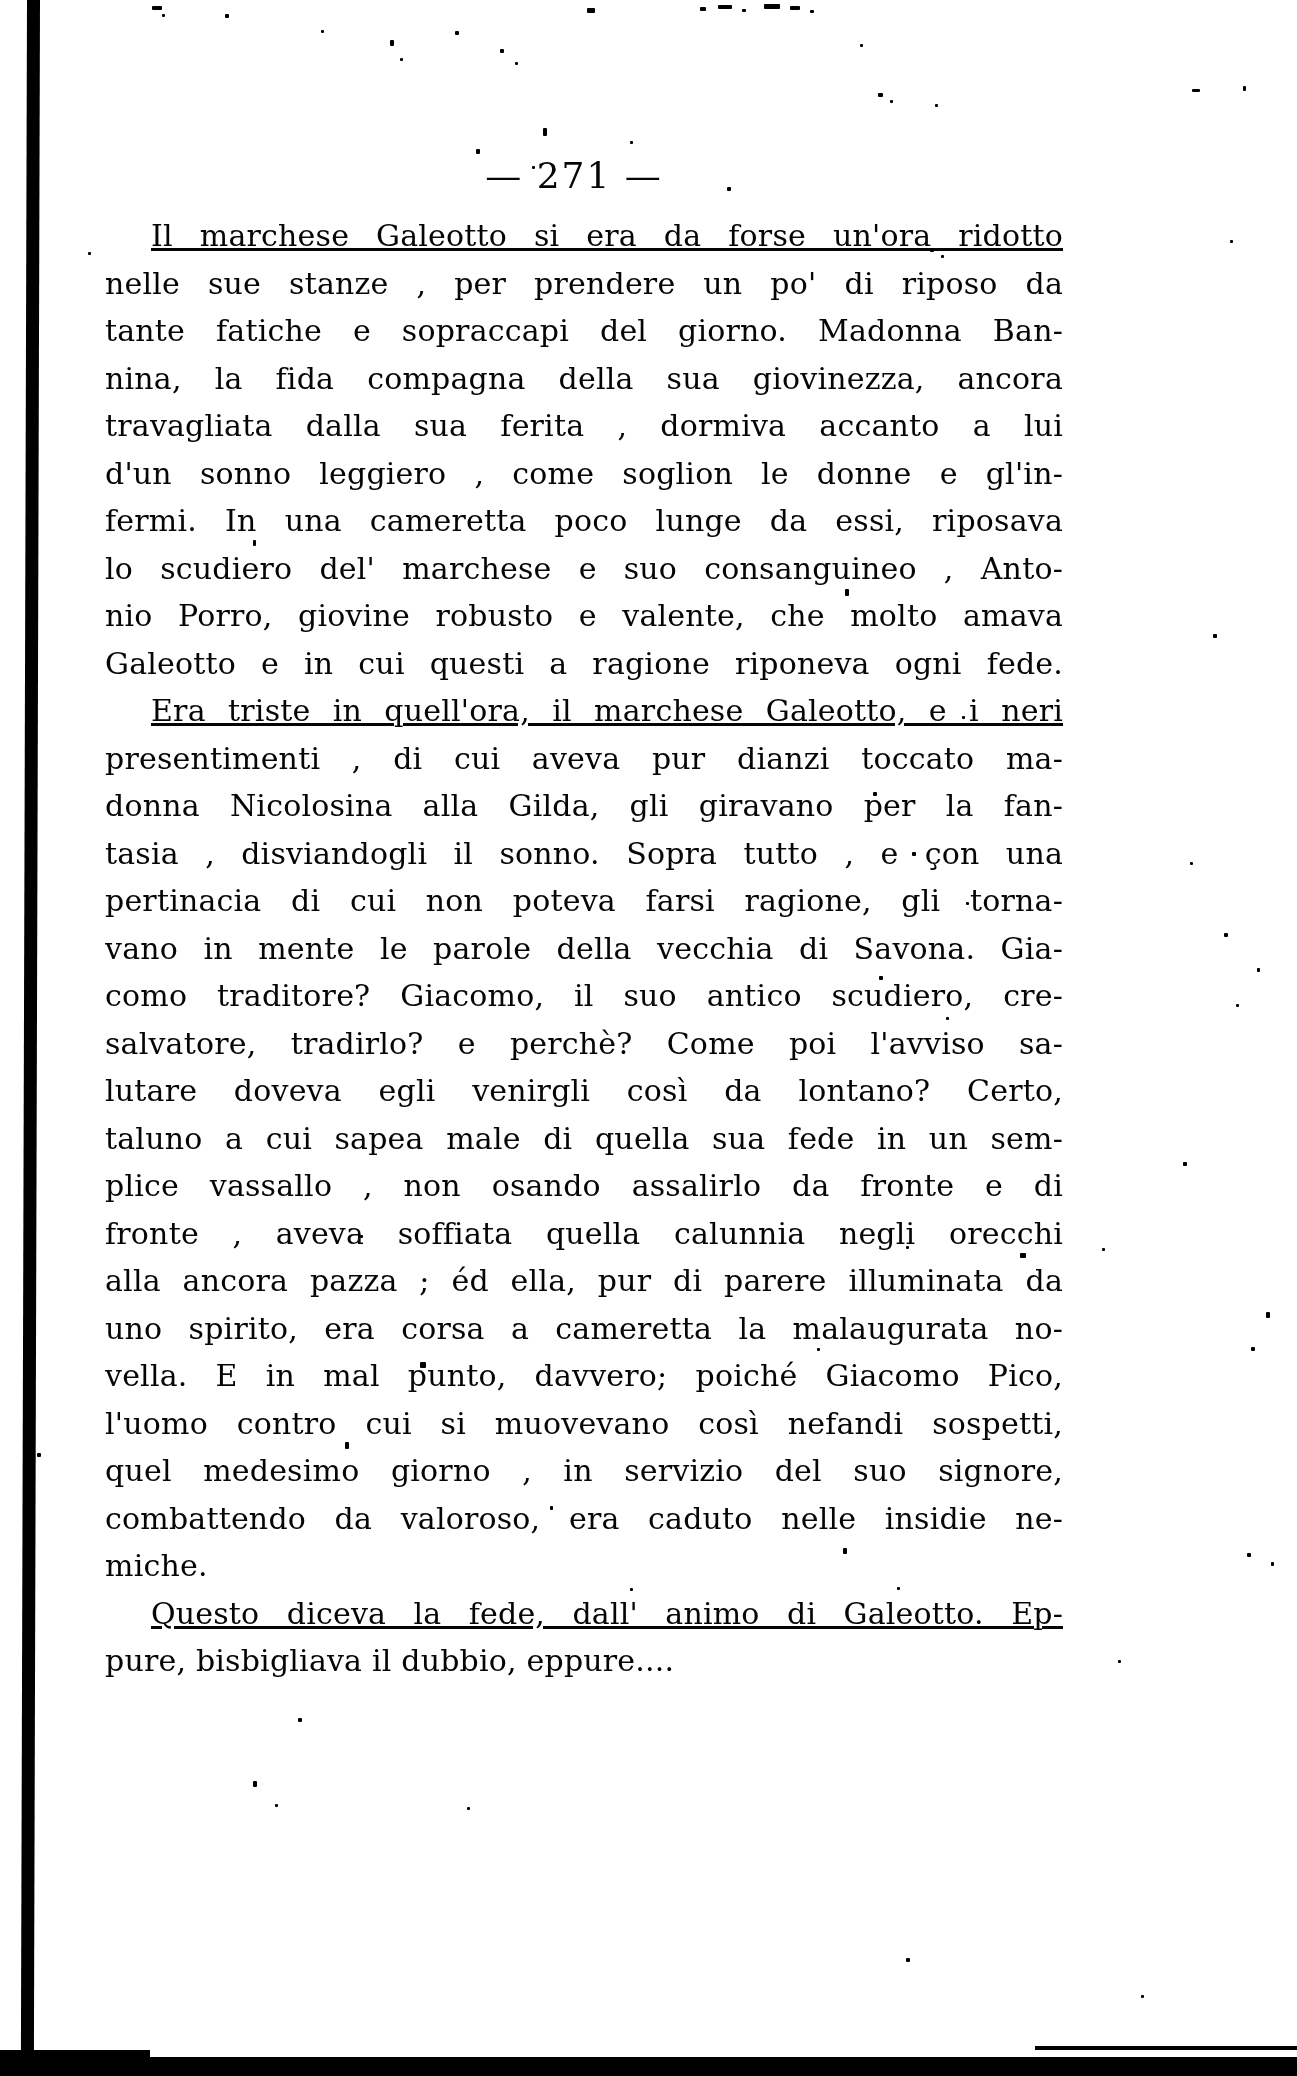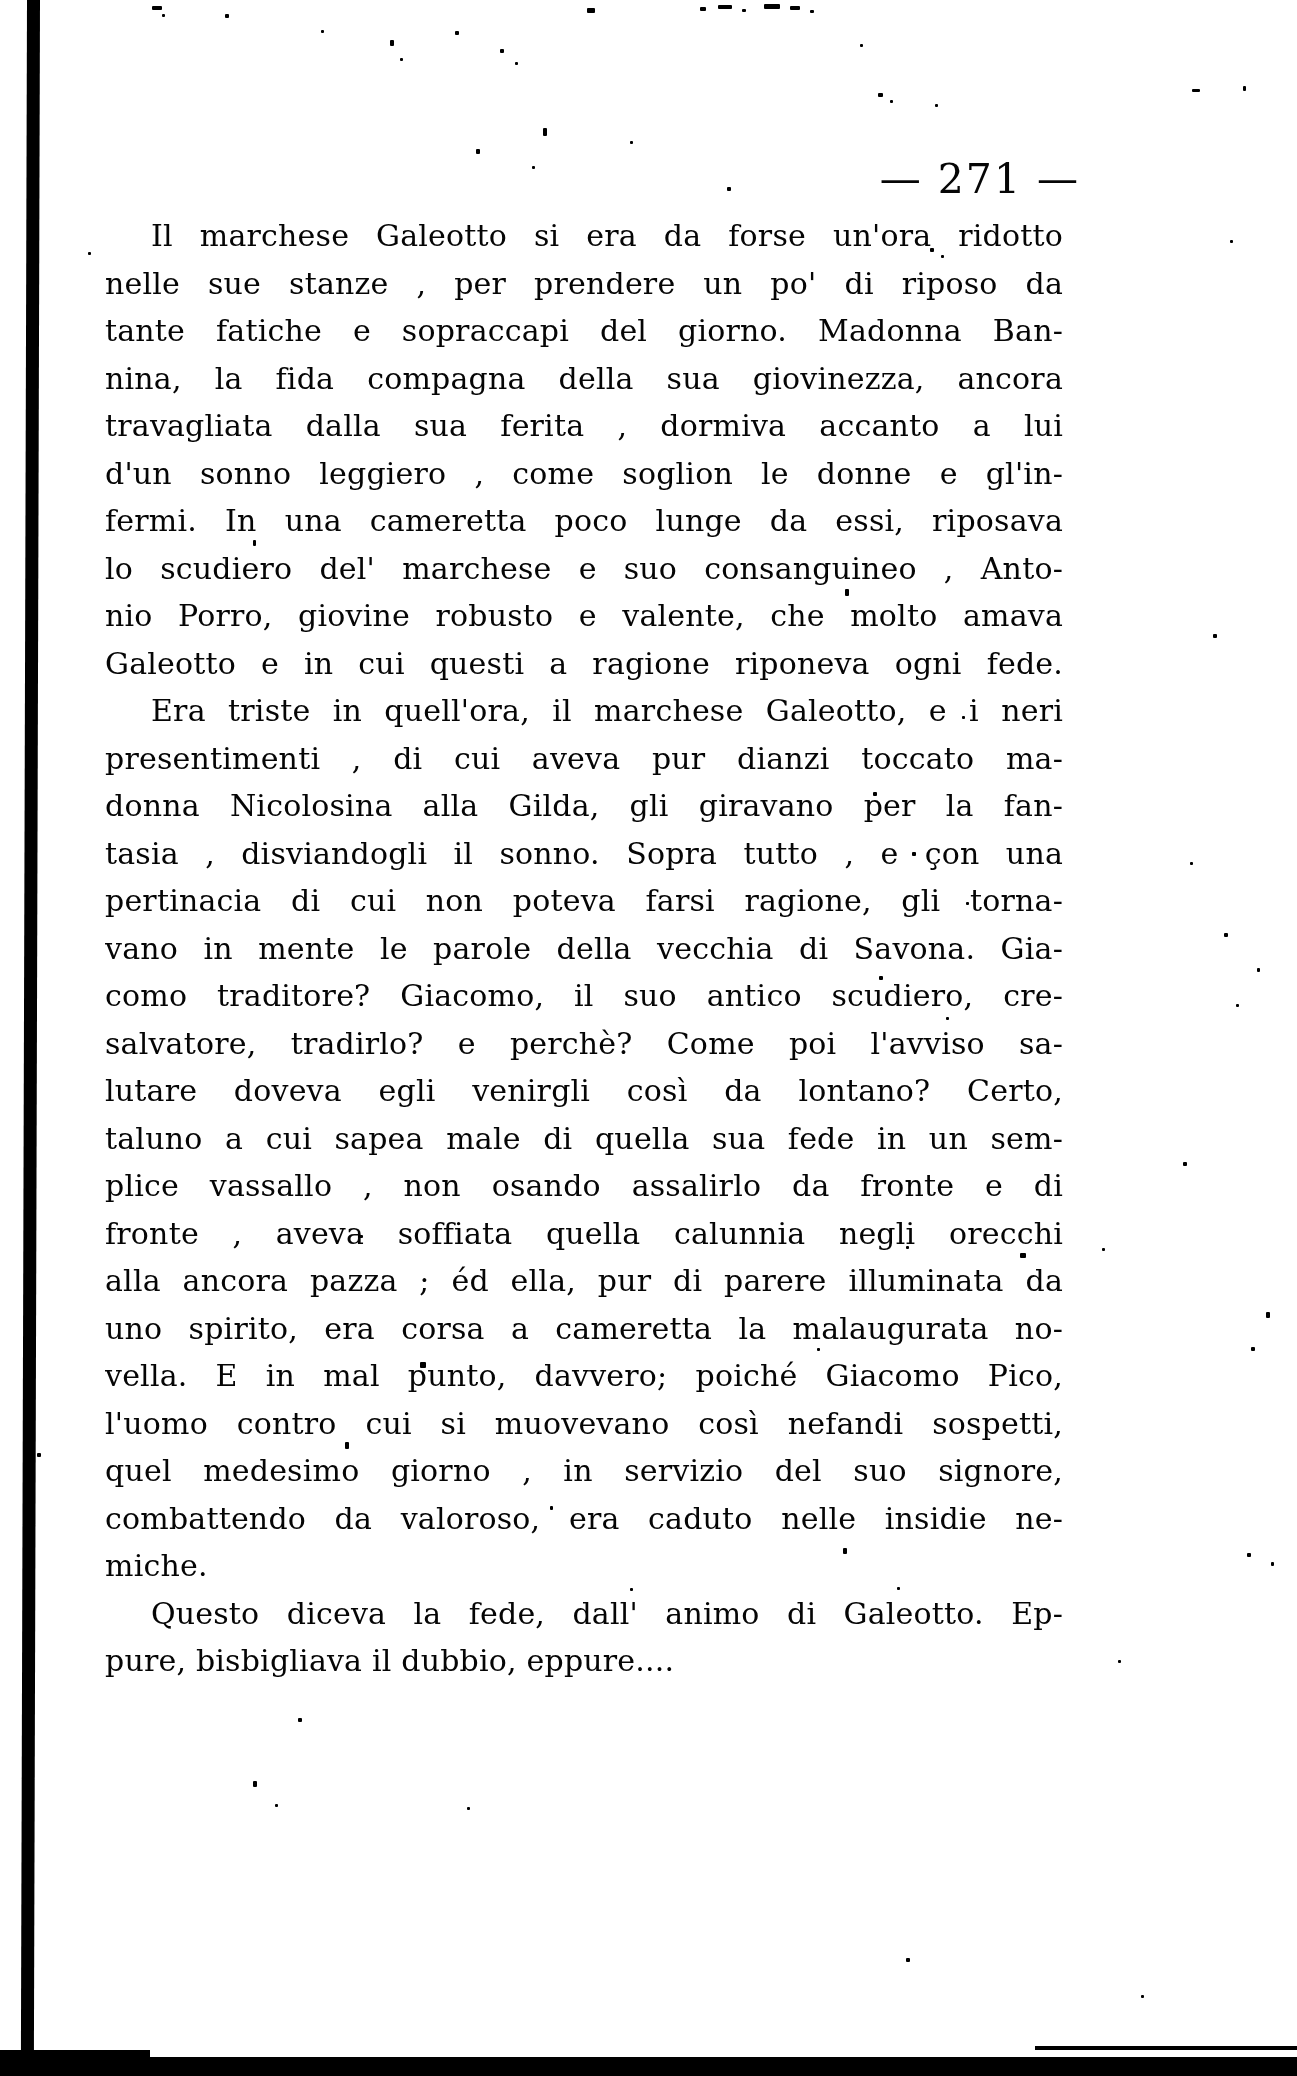--- a/index.html
+++ b/index.html
@@ -47,45 +47,45 @@
   .bottom-thin-line {
     position: absolute;
     left: 1035px;
     bottom: 26px;
     width: 262px;
     height: 4px;
     background: #000;
   }
   .page-number {
     position: absolute;
-    left: 122px;
+    left: 95px;
     top: 155px;
     width: 958px;
-    text-align: right;
-    font-size: 41px;
+    text-align: center;
+    font-size: 36px;
     letter-spacing: 2px;
     color: #050505;
   }
   .text-block {
     position: absolute;
     left: 105px;
     top: 212px;
     width: 958px;
   }
   .line {
     font-size: 30px;
     line-height: 47.5px;
     height: 47.5px;
     text-align: justify;
     text-align-last: justify;
     letter-spacing: 0.2px;
     white-space: normal;
     overflow: hidden;
   }
-  .line.indent { text-indent: 46px; }
+  .line.indent { text-indent: 46px; text-decoration: underline; }
   .line.plain  { text-align: center; text-align-last: left; }
   .speck {
     position: absolute;
     background: #000;
     border-radius: 1px;
   }
 </style>
 </head>
 <body>
 

